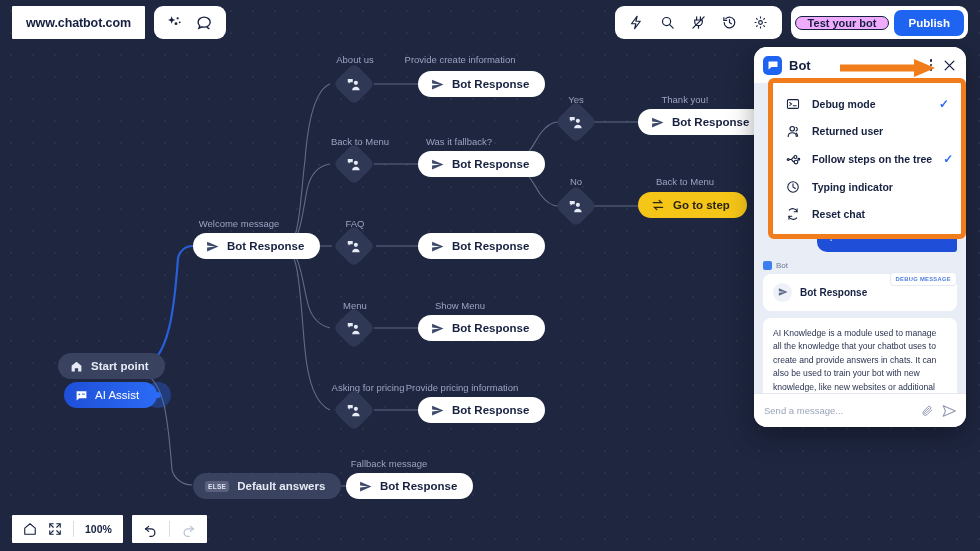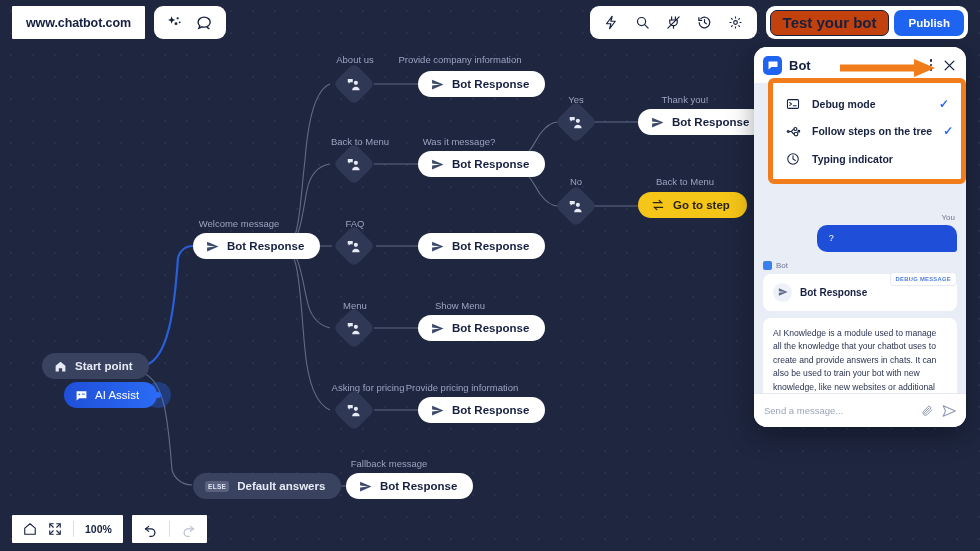--- a/index.html
+++ b/index.html
@@ -33,23 +33,23 @@
   .tr-group { position: absolute; top: 6px; right: 12px; display: flex; gap: 9px; z-index: 40; }
   .tool-chip {
     background: #fff; border-radius: 9px; height: 33px;
     display: flex; align-items: center; gap: 16px; padding: 0 14px;
   }
   .act-chip {
     background: #fff; border-radius: 9px; height: 33px;
     display: flex; align-items: center; gap: 5px; padding: 3px 4px;
   }
   .btn-outline {
-    border: 1.4px solid #162040; border-radius: 7px; height: 26px;
+    border: 1.4px solid #162040; border-radius: 7px; height: 14px;
     display: flex; align-items: center; padding: 0 12px;
-    font-size: 15px; font-weight: 700; color: #162040; background: #c2410c; cursor: pointer;
+    font-size: 11px; font-weight: 700; color: #162040; background: #f0abfc; cursor: pointer;
   }
   .btn-blue {
     background: #1f64f0; border: none; border-radius: 7px; height: 26px;
     display: flex; align-items: center; padding: 8px 14px;
     font-size: 11.5px; font-weight: 700; color: #fff; cursor: pointer;
   }
 
   
   #flow { position: absolute; inset: 0; }
   .node { position: absolute; display: flex; align-items: center; }
@@ -201,21 +201,21 @@
 
       <path d="M505 164 C 525 164 530 150 540 134 C 546 126 552 122 558 122"></path>
       <path d="M505 164 C 525 164 530 178 540 194 C 546 202 552 206 558 206"></path>
       <path d="M594 122 L 638 122"></path>
       <path d="M594 206 L 638 206"></path>
 
       <path d="M295 486 L 346 486"></path>
     </g>
   </svg>
 
-  <div class="node" style="left:42px; top:353px;justify-content:flex-end;">
+  <div class="node" style="left:58px; top:353px;justify-content:flex-end;">
     <div class="pill-grey">
       <svg width="13" height="13" viewBox="0 0 24 24" fill="#e6eaf5">
           <path d="M12 3 3 10.5V21h6v-6h6v6h6V10.5z"></path>
         </svg>
       <span>Start point</span>
     </div>
   </div>
 
   <div class="node" style="left:64px; top:382px;">
     <div class="pill-blue">
@@ -245,41 +245,41 @@
   <div class="node" style="left:339px; top:69px;">
     <div class="diamond">
       <svg width="15" height="15" viewBox="0 0 24 24" fill="#e6eaf5">
           <path d="M2 3h8v5H6l-2.5 2.5V8H2z"></path>
           <circle cx="15" cy="9" r="3.3"></circle>
           <path d="M9 21c0-3.4 2.7-5.6 6-5.6s6 2.2 6 5.6z"></path>
         </svg>
     </div>
   </div>
   <div class="nlabel" style="left:360px; top:54px;"></div>
-  <div class="nlabel" style="left:460px; top:54px;">Provide company information</div>
+  <div class="nlabel" style="left:460px; top:54px;">Provide create information</div>
   <div class="node" style="left:418px; top:71px;">
     <div class="pill-white">
       <svg width="13" height="13" viewBox="0 0 24 24" fill="#3d4a6b">
           <path d="M2 21 23 12 2 3 2 10l15 2-15 2z"></path>
         </svg>
       <span>Bot Response</span>
     </div>
   </div>
 
   <div class="nlabel" style="left:360px; top:136px;">Back to Menu</div>
   <div class="node" style="left:339px; top:149px;">
     <div class="diamond">
       <svg width="15" height="15" viewBox="0 0 24 24" fill="#e6eaf5">
           <path d="M2 3h8v5H6l-2.5 2.5V8H2z"></path>
           <circle cx="15" cy="9" r="3.3"></circle>
           <path d="M9 21c0-3.4 2.7-5.6 6-5.6s6 2.2 6 5.6z"></path>
         </svg>
     </div>
   </div>
-  <div class="nlabel" style="left:459px; top:136px;">Was it message?</div>
+  <div class="nlabel" style="left:459px; top:136px;">Was it fallback?</div>
   <div class="node" style="left:418px; top:151px;">
     <div class="pill-white">
       <svg width="13" height="13" viewBox="0 0 24 24" fill="#3d4a6b">
           <path d="M2 21 23 12 2 3 2 10l15 2-15 2z"></path>
         </svg>
       <span>Bot Response</span>
     </div>
   </div>
 
   <div class="nlabel" style="left:576px; top:94px;">Yes</div>
@@ -558,39 +558,58 @@
             <rect x="2.5" y="4.5" width="19" height="15" rx="2"></rect>
             <path d="M6.5 9.5l3 2.5-3 2.5M12.5 15h5"></path>
           </svg>
       </span>
       <span class="mi-label">Debug mode</span>
       <span class="mi-check">✓</span>
     </div>
     <div class="mi">
       <span class="mi-ico">
         <svg width="15" height="15" viewBox="0 0 24 24" fill="none" stroke="#162040" stroke-width="1.8" stroke-linecap="round">
+            <circle cx="10" cy="7.5" r="3.6"></circle>
+            <path d="M3.5 20c0-3.6 2.9-6 6.5-6s6.5 2.4 6.5 6"></path>
+            <path d="M16 5.2a3.3 3.3 0 0 1 0 6.1M18.5 19.5c0-2.2-.8-3.9-2-5"></path>
+          </svg>
+      </span>
+      <span class="mi-label">Returned user</span>
+    </div>
+    <div class="mi">
+      <span class="mi-ico">
+        <svg width="15" height="15" viewBox="0 0 24 24" fill="none" stroke="#162040" stroke-width="1.8" stroke-linecap="round">
             <circle cx="3.5" cy="12" r="1.6"></circle>
             <path d="M5 12h3c2 0 2.5-4 5-4M5 12h3c2 0 2.5 4 5 4"></path>
             <circle cx="15" cy="8" r="2.4"></circle>
             <circle cx="16" cy="16" r="2.9"></circle>
             <circle cx="20.5" cy="11.5" r="1.4"></circle>
           </svg>
       </span>
       <span class="mi-label">Follow steps on the tree</span>
       <span class="mi-check">✓</span>
     </div>
     <div class="mi">
       <span class="mi-ico">
         <svg width="14" height="14" viewBox="0 0 24 24" fill="none" stroke="#162040" stroke-width="1.8" stroke-linecap="round">
             <circle cx="12" cy="12" r="9"></circle>
             <path d="M12 6.5V12l4 2.5"></path>
           </svg>
       </span>
       <span class="mi-label">Typing indicator</span>
     </div>
+    <div class="mi">
+      <span class="mi-ico">
+        <svg width="14" height="14" viewBox="0 0 24 24" fill="none" stroke="#162040" stroke-width="1.8" stroke-linecap="round" stroke-linejoin="round">
+            <path d="M19 8a8 8 0 0 0-13.5-2.5M5 16a8 8 0 0 0 13.5 2.5"></path>
+            <path d="M19 3v5h-5M5 21v-5h5"></path>
+          </svg>
+      </span>
+      <span class="mi-label">Reset chat</span>
+    </div>
   </div>
 
   <svg id="arrow" width="100" height="22" viewBox="0 0 100 22">
     <path d="M0 11 H78" stroke="#f07c1b" stroke-width="7"></path>
     <path d="M74 2 L95 11 L74 20 Z" fill="#f07c1b"></path>
   </svg>
 
 </div>
 
 </body></html>

